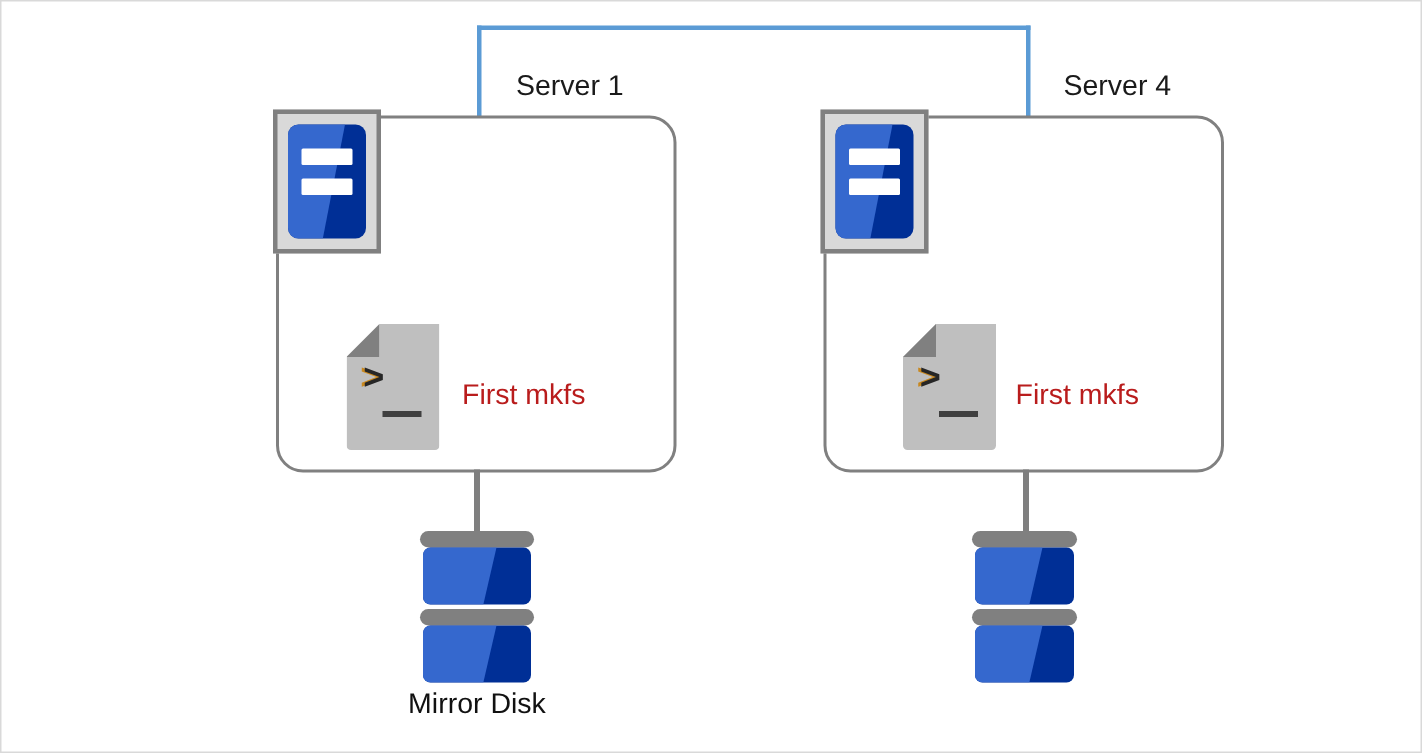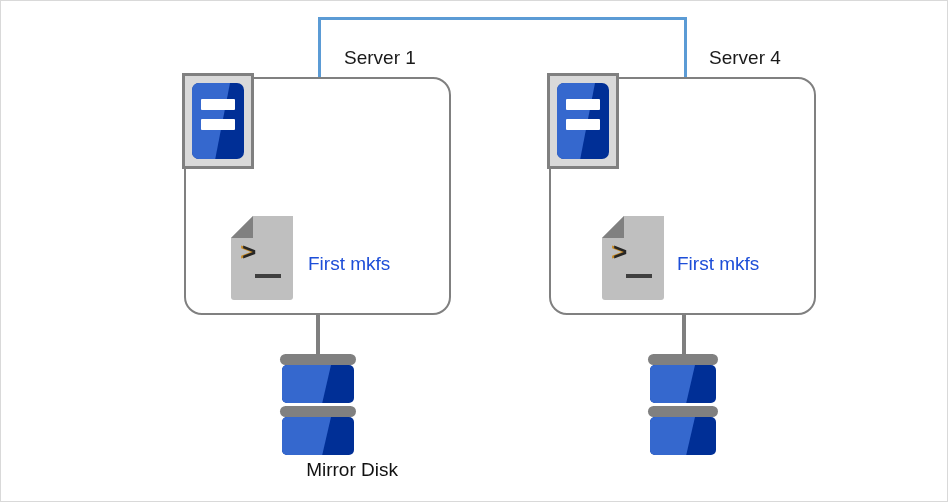--- a/index.html
+++ b/index.html
@@ -115,21 +115,21 @@
     position:absolute;
     left:24px;top:58px;
     width:26px;height:4px;
     background:#3f3f3f;
   }
 
   
   .doc-label{
     position:absolute;
     font-size:19px;
-    color:#1d4ed8;
+    color:#b91c1c;
     white-space:nowrap;
   }
 
   
   .stalk{
     position:absolute;
     width:4px;
     background:#7f7f7f;
   }
 
@@ -161,21 +161,21 @@
     width:80%;height:100%;
     background:#3568ce;
     transform:skewX(-13deg);
     transform-origin:top left;
   }
   .disk-label{
     position:absolute;
     font-size:19px;
     color:#111111;
     white-space:nowrap;
-    text-align:right;
+    text-align:center;
   }
 </style>
 </head>
 <body>
 
 <div id="canvas">
 
   <div class="link-h" style="left:317px; top:16px; width:369px; height:3px;"></div>
   <div class="link-v" style="left:317px; top:16px; width:3px; height:62px;"></div>
   <div class="link-v" style="left:683px; top:16px; width:3px; height:62px;"></div>

